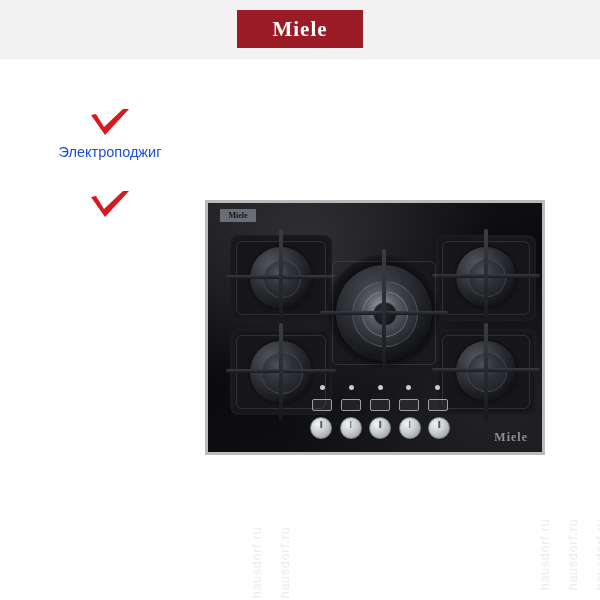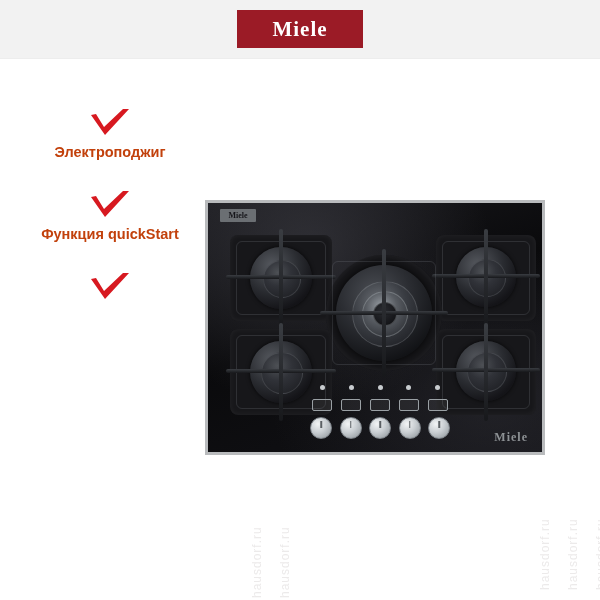--- a/index.html
+++ b/index.html
@@ -74,22 +74,22 @@
   }
   .check-icon {
     display: block;
     margin: 0 auto 6px auto;
     width: 44px;
     height: 30px;
   }
   .feature-label {
     display: block;
     font-size: 14.5px;
-    font-weight: bold;
-    color: #c2410c;
+    font-weight: normal;
+    color: #1d4ed8;
     font-family: "Liberation Sans", sans-serif;
   }
 
   
   .hob {
     position: absolute;
     left: 205px;
     top: 200px;
     width: 340px;
     height: 255px;
@@ -270,26 +270,20 @@
 
 <div class="features">
 
   <div class="feature">
     <svg class="check-icon" viewBox="0 0 44 30">
       <path d="M3 7 L17 27 L41 1 L35 1 L16 19 L8 6 Z" fill="#d71920"></path>
     </svg>
     <span class="feature-label">Электроподжиг</span>
   </div>
 
-  <div class="feature">
-    <svg class="check-icon" viewBox="0 0 44 30">
-      <path d="M3 7 L17 27 L41 1 L35 1 L16 19 L8 6 Z" fill="#d71920"></path>
-    </svg>
-    <span class="feature-label">Функция quickStart</span>
-  </div>
 
   <div class="feature">
     <svg class="check-icon" viewBox="0 0 44 30">
       <path d="M3 7 L17 27 L41 1 L35 1 L16 19 L8 6 Z" fill="#d71920"></path>
     </svg>
   </div>
 
 </div>
 
 <div class="hob">

